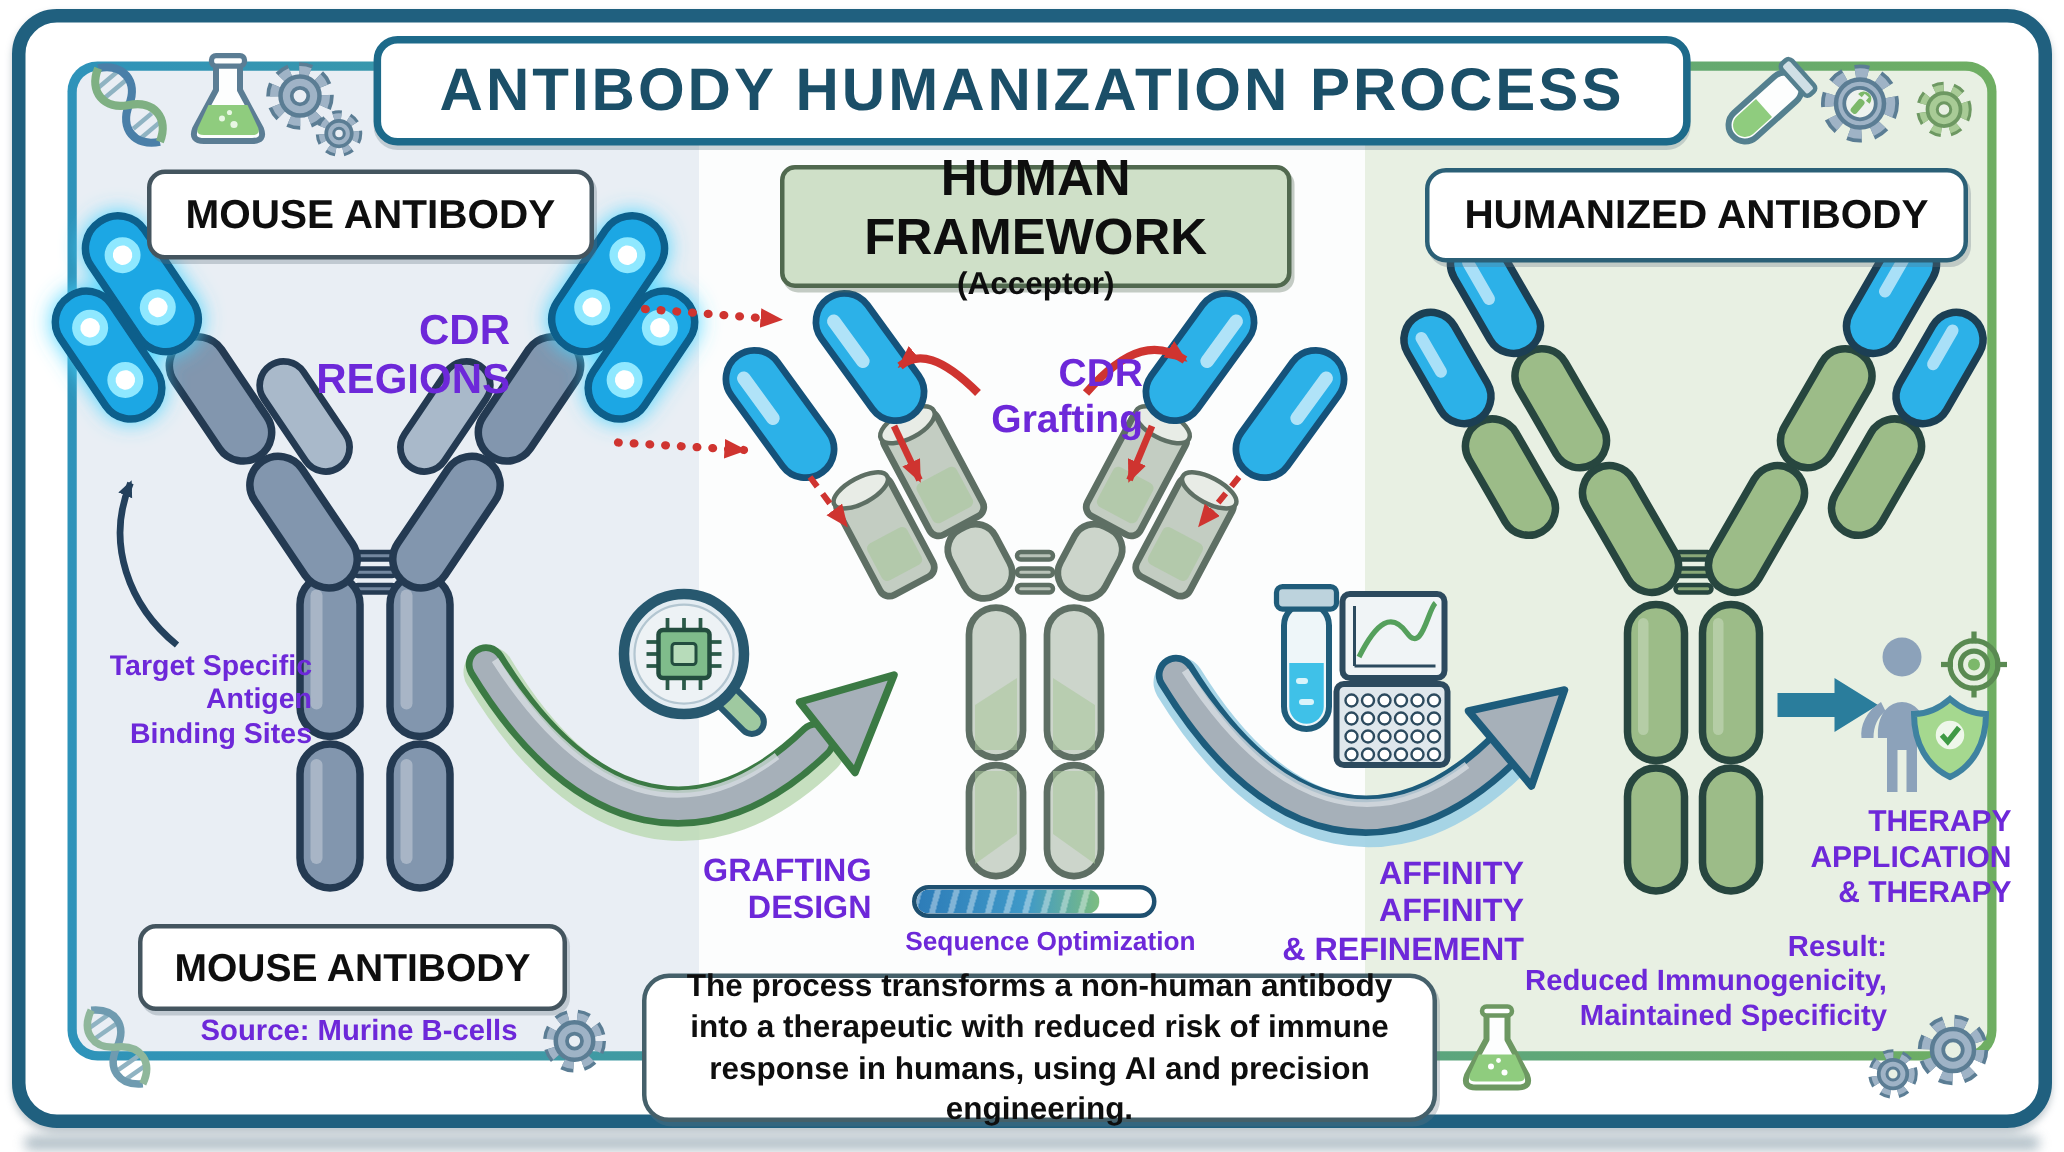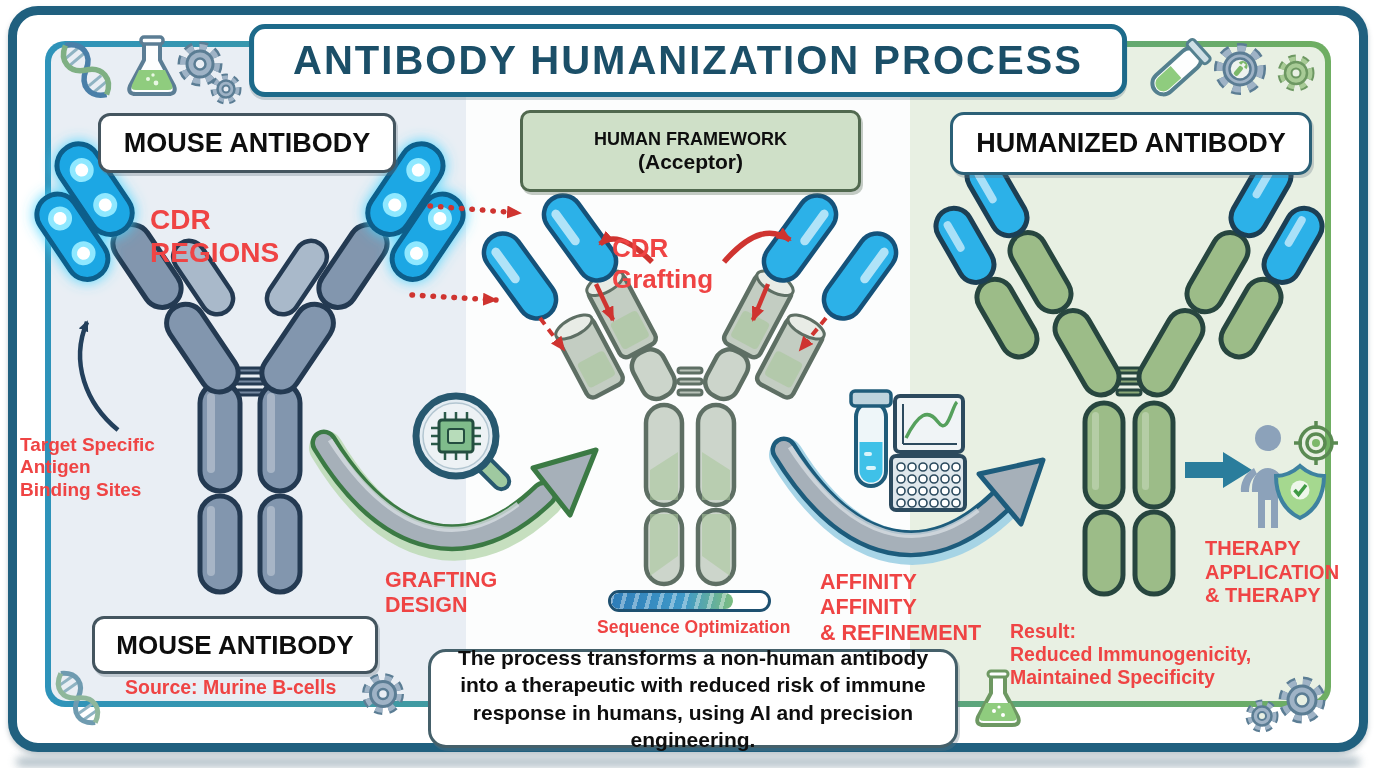--- a/index.html
+++ b/index.html
@@ -5,32 +5,32 @@
   html,body{margin:0;padding:0;background:#fff;font-family:"Liberation Sans","DejaVu Sans",sans-serif;}
   .stage{position:relative;width:1376px;height:768px;background:#fff;overflow:hidden;}
   .reflection{position:absolute;left:16px;right:16px;bottom:1px;height:10px;background:#9fb0ba;filter:blur(4px);opacity:.8;border-radius:6px;}
   .outer-frame{position:absolute;left:8px;top:6px;right:8px;bottom:16px;border:9px solid #20607f;border-radius:30px;background:#fff;box-shadow:0 3px 5px rgba(120,140,150,.45);}
   .inner-wrap{position:absolute;left:28px;top:26px;right:28px;bottom:36px;border-radius:20px;background:linear-gradient(90deg,#2e93ba 0%,#4fa08f 52%,#6fae62 100%);padding:6px;box-sizing:border-box;}
   .panels{display:flex;width:100%;height:100%;border-radius:15px;overflow:hidden;}
   .panel-left{width:32.6%;background:#e9eef4;}
   .panel-mid{width:34.8%;background:#fcfdfd;}
   .panel-right{width:32.6%;background:#e8f0e3;}
   .gfx{position:absolute;left:0;top:0;width:1376px;height:768px;z-index:2;pointer-events:none;}
-  .label{position:absolute;color:#ef4444;font-weight:bold;text-align:left;line-height:1.18;z-index:3;}
+  .label{position:absolute;color:#6d28d9;font-weight:bold;text-align:right;line-height:1.18;z-index:3;}
   .box{position:absolute;background:#fff;text-align:center;font-weight:bold;color:#0e0e0e;display:flex;align-items:center;justify-content:center;z-index:3;box-shadow:2px 3px 0 rgba(100,115,130,.3);}
   #title-box{left:50%;top:24px;transform:translateX(-50%);border:5px solid #1d6a8a;border-radius:16px;background:#fff;padding:9px 39px;font-size:40px;font-weight:bold;color:#1b4f68;letter-spacing:2px;white-space:nowrap;z-index:6;box-shadow:0 3px 0 rgba(120,140,150,.35);position:absolute;}
   #mouse-top{left:98px;top:113px;width:292px;height:54px;border:3px solid #44555f;border-radius:12px;font-size:27px;}
   #hf-box{left:520px;top:110px;width:335px;height:76px;border:3px solid #51694f;background:#cfe0c8;border-radius:10px;flex-direction:column;box-shadow:2px 3px 0 rgba(90,110,90,.35);}
-  #hf-box .l1{font-size:18px;text-align:right;} #hf-box .l2{font-size:21px;}
+  #hf-box .l1{font-size:34px;} #hf-box .l2{font-size:21px;}
   #humanized-box{left:950px;top:112px;width:356px;height:57px;border:3px solid #2b6077;border-radius:14px;font-size:27px;}
   #mouse-bottom{left:92px;top:616px;width:280px;height:52px;border:3px solid #44555f;border-radius:12px;font-size:26px;}
   #caption-box{left:428px;top:649px;width:530px;height:99px;border:3px solid #45606a;border-radius:18px;font-size:21px;font-weight:bold;padding:10px 16px;box-sizing:border-box;z-index:5;line-height:1.3;}
   #cdr-regions{left:150px;top:203px;width:190px;font-size:28px;}
   #cdr-grafting{left:612px;top:233px;width:150px;font-size:26px;}
-  #binding-sites{left:20px;top:434px;width:164px;font-size:19px;}
+  #binding-sites{left:44px;top:434px;width:164px;font-size:19px;}
   #ai-analysis{left:385px;top:568px;width:196px;font-size:21.5px;}
   #seq-label{left:597px;top:617px;width:200px;font-size:17.5px;}
   #affinity{left:820px;top:570px;width:196px;font-size:21.5px;}
   #clinical{left:1205px;top:537px;width:136px;font-size:20px;}
   #result{left:1010px;top:620px;width:248px;font-size:19.5px;}
   #source{left:125px;top:676px;width:220px;font-size:19.5px;}
   #seq-bar{position:absolute;left:608px;top:590px;width:163px;height:22px;border:3px solid #1e5070;border-radius:13px;background:#fff;overflow:hidden;box-sizing:border-box;z-index:3;}
   #seq-fill{height:100%;width:78%;border-radius:9px;
     background-image:repeating-linear-gradient(105deg,rgba(255,255,255,.38) 0 4px,rgba(255,255,255,0) 4px 12px),linear-gradient(90deg,#2d7cb8,#3f99c8 60%,#7cbd80);}
 </style>

